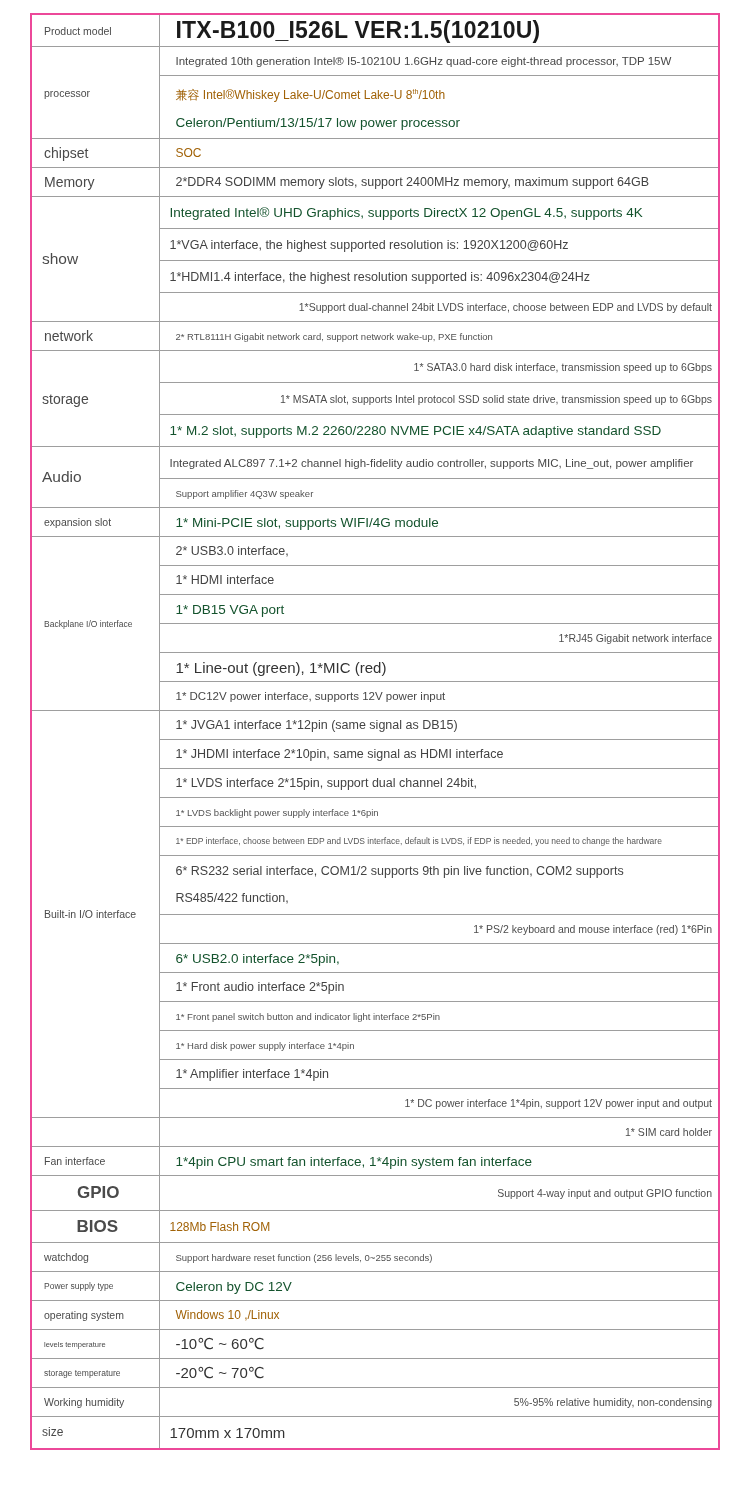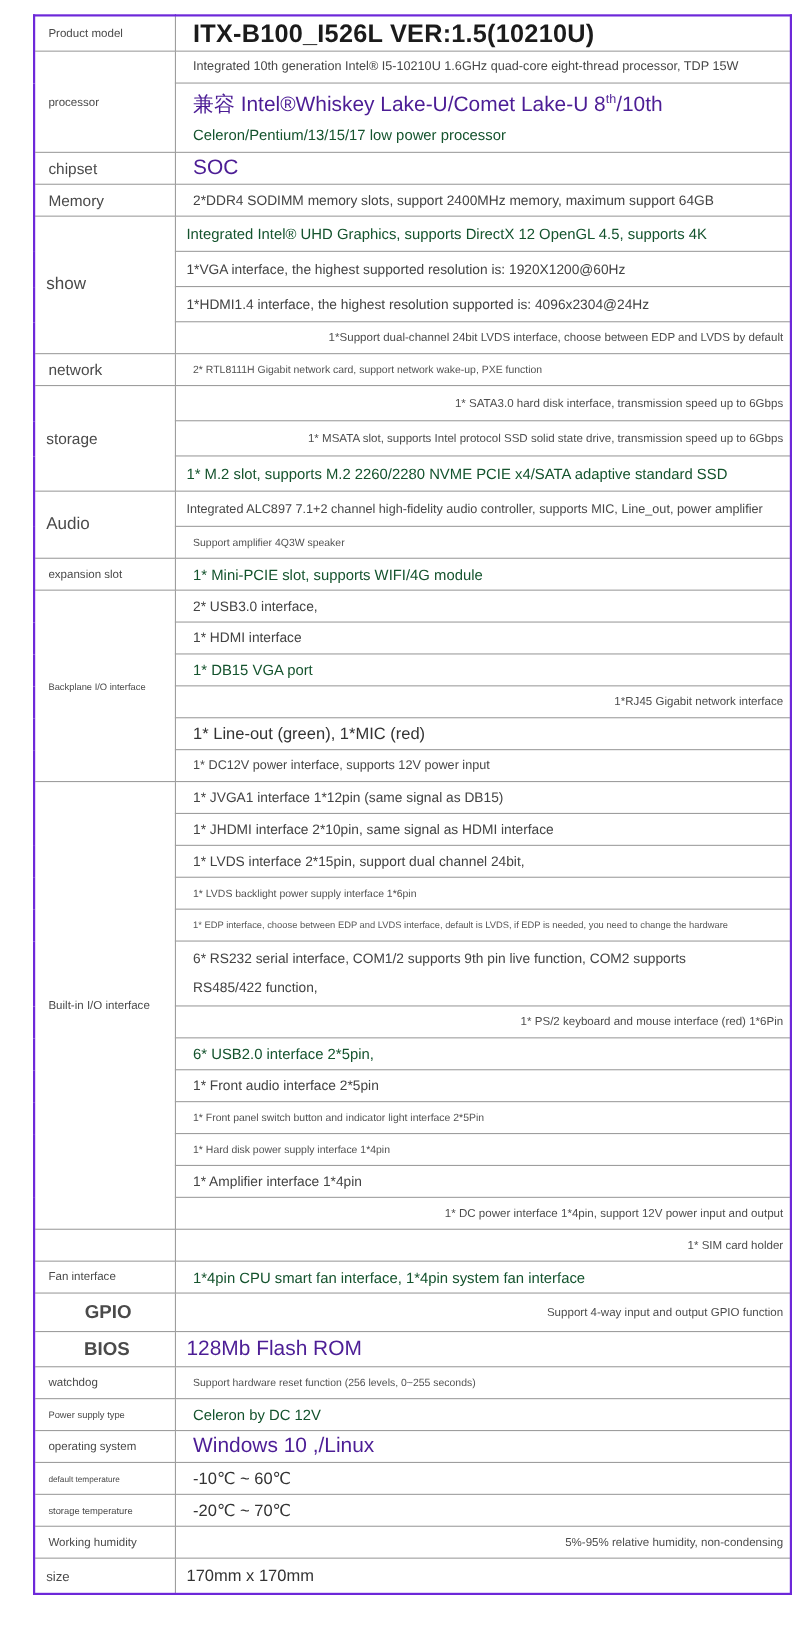--- a/index.html
+++ b/index.html
@@ -8,21 +8,21 @@
     font-family:"Liberation Sans","DejaVu Sans",sans-serif;
     color:#404040;
     position:relative;
   }
   table.spec{
     position:absolute;left:30px;top:13px;
     width:688px;
     border-collapse:collapse;
     table-layout:fixed;
     background:#ffffff;
-    border:2px solid #6d28d9;
+    border:2px solid #ec4899;
   }
   col.c-label{width:128px;}
   col.c-value{width:560px;}
   td{
     border:1px solid #9e9e9e;
     vertical-align:middle;
     padding:2px 6px 2px 14px;
     height:29px;
     box-sizing:border-box;
     overflow:hidden;
@@ -44,21 +44,21 @@
   .l-bold{font-size:17px;font-weight:700;color:#1c1c1c;text-align:center;}
   .indent{padding-left:28px;}
   
   .v-xxs{font-size:8.5px;color:#575757;margin-left:28px;}
   .v-xs{font-size:9.5px;color:#525252;}
   .v-sm{font-size:10.5px;color:#4d4d4d;text-align:right;}
   .v-m{font-size:11.5px;color:#474747;}
   .v-md{font-size:12.5px;color:#434343;}
   .v-lg{font-size:13.5px;color:#14532d;}
   .v-xl{font-size:15px;color:#333;font-weight:500;}
-  .v-xxl{font-size:19px;color:#4c1d95;font-weight:500;}
+  .v-xxl{font-size:12px;color:#a16207;font-weight:500;}
   .v-title{font-size:23px;font-weight:700;color:#1b1b1b;letter-spacing:.2px;}
   .two-line div{line-height:27px;}
   sup{font-size:60%;vertical-align:super;}
 </style>
 </head>
 <body>
 
 <table class="spec">
   <colgroup>
       <col class="c-label">
@@ -228,21 +228,21 @@
     <td class="label l-xs">Power supply type</td>
     <td class="value v-lg">Celeron by DC 12V</td>
   </tr>
 
   <tr>
     <td class="label l-sm">operating system</td>
     <td class="value v-xxl">Windows 10 ,/Linux</td>
   </tr>
 
   <tr>
-    <td class="label l-xxs indent">default temperature</td>
+    <td class="label l-xxs indent">levels temperature</td>
     <td class="value v-xl">-10℃ ~ 60℃</td>
   </tr>
 
   <tr>
     <td class="label l-xs">storage temperature</td>
     <td class="value v-xl">-20℃ ~ 70℃</td>
   </tr>
 
   <tr>
     <td class="label l-sm">Working humidity</td>

